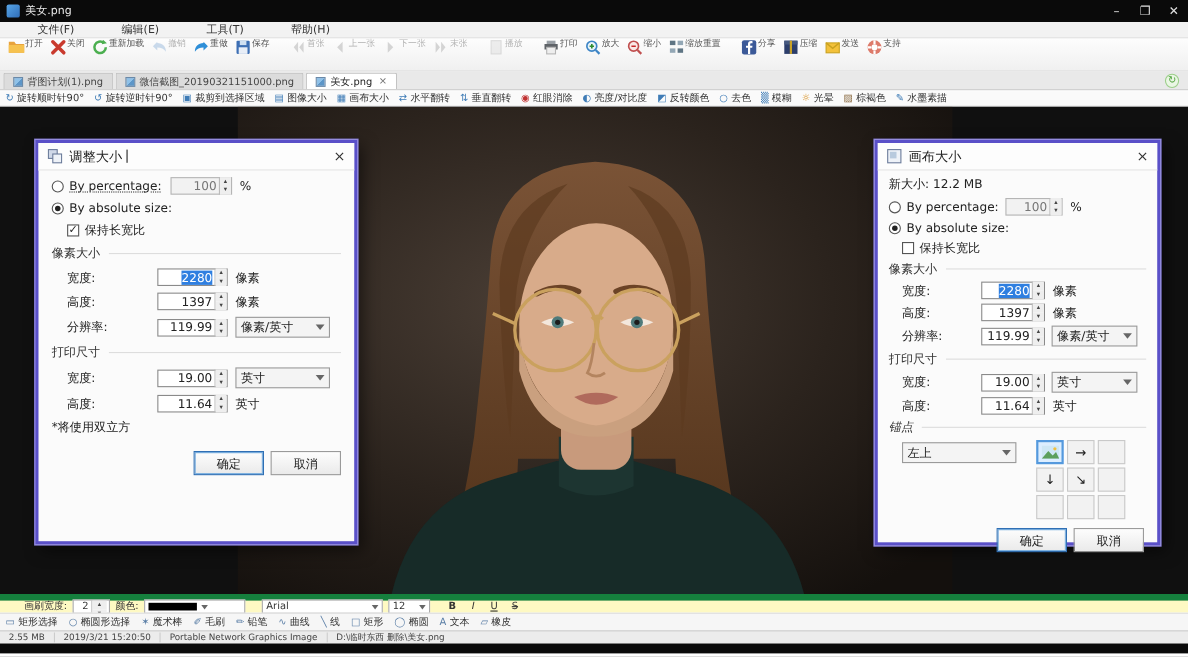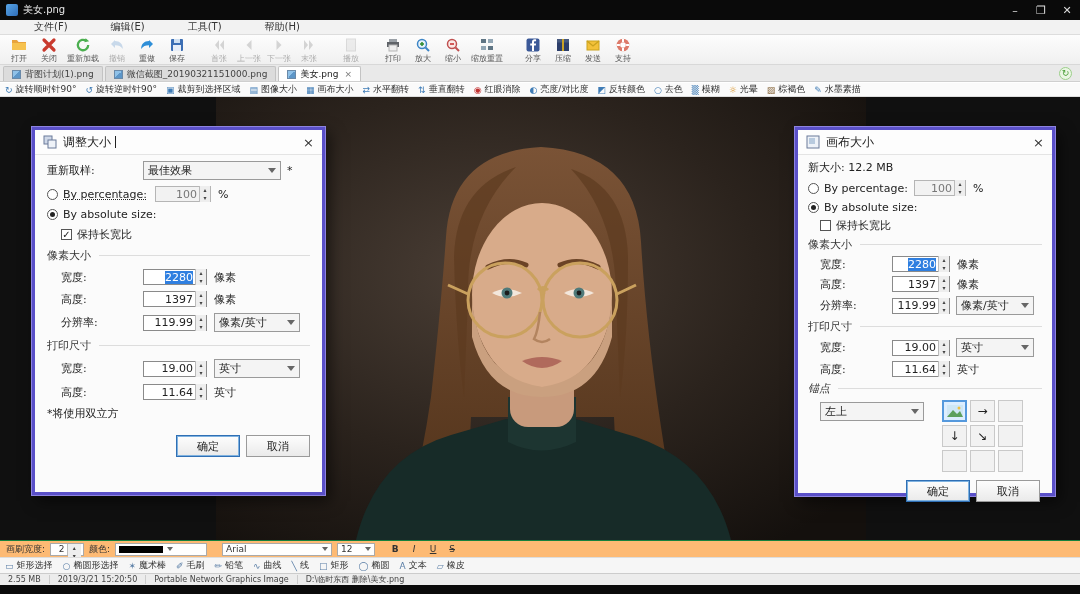--- a/index.html
+++ b/index.html
@@ -11,21 +11,21 @@
   .titlebar .appicon { width:12px; height:12px; margin:0 5px 0 6px; background:linear-gradient(135deg,#58a6e8,#2f6db8); border-radius:2px; }
   .wincontrols { position:absolute; right:0; top:0; height:20px; display:flex; }
   .wincontrols .wc { width:26px; height:20px; display:flex; align-items:center; justify-content:center; color:#ddd; font-size:11px; cursor:default; }
 
   
   .menubar { position:absolute; left:0; top:20px; width:1080px; height:15px; background:#f2f2f2; border-bottom:1px solid #ddd; display:flex; align-items:center; font-size:10px; color:#333; }
   .menuitem { padding:0 9px; height:100%; display:flex; align-items:center;margin-left:25px; }
 
   
   .toolbar { position:absolute; left:0; top:35px; width:1080px; height:30px; background:linear-gradient(#fdfdfd,#f0f0f0); border-bottom:1px solid #d8d8d8; display:flex; align-items:center; padding-left:4px; }
-  .tbi { display:flex; flex-direction:column; align-items:center; justify-content:center; min-width:30px; padding:0 3px; height:30px; }
+  .tbi { display:flex; flex-direction:row; justify-content:center; min-width:30px; padding:0 3px; height:30px; }
   .tbi .tbicon { height:17px; display:flex; align-items:center; }
   .tbi .tblbl { font-size:8px; color:#555; line-height:9px; white-space:nowrap; }
   .tbi.dis { opacity:.45; }
   .tbgap { width:12px; }
   .tbi svg { width:16px; height:16px; }
 
   
   .tabbar { position:absolute; left:0; top:65px; width:1080px; height:17px; background:#e9e9e9; border-bottom:1px solid #cfcfcf; display:flex; align-items:flex-end; padding-left:3px; }
   .tab { display:flex; align-items:center; gap:4px; height:15px; padding:0 8px; font-size:9px; color:#444; background:#dcdcdc; border:1px solid #c3c3c3; border-bottom:none; margin-right:2px; border-radius:2px 2px 0 0; white-space:nowrap; }
   .tab.active { background:#fff; color:#222; }
@@ -71,21 +71,21 @@
   .btnrow { display:flex; justify-content:flex-end; gap:6px; padding:8px 12px 9px 12px; }
   .btn { min-width:64px; height:22px; background:linear-gradient(#fdfdfd,#eaeaea); border:1px solid #9a9a9a; font-size:11px; display:flex; align-items:center; justify-content:center; }
   .btn.primary { border:1px solid #2f6fb4; box-shadow:0 0 0 1px #7fb2e0 inset; }
 
   
   .agrid { display:grid; grid-template-columns:repeat(3,25px); grid-template-rows:repeat(3,22px); gap:3px; }
   .acell { border:1px solid #c9c9c9; background:#f2f2f2; display:flex; align-items:center; justify-content:center; font-size:12px; color:#222; }
   .acell.selcell { border:2px solid #5599dd; background:#ddeeff; }
 
   
-  .formatbar { position:absolute; left:0; top:540px; width:1080px; height:17px; background:#fdba74; border-top:1px solid #15803d; display:flex; align-items:center; font-size:9px; color:#333; padding-left:6px; gap:5px; }
+  .formatbar { position:absolute; left:0; top:540px; width:1080px; height:17px; background:#fef9c3; border-top:6px solid #15803d; display:flex; align-items:center; font-size:9px; color:#333; padding-left:22px; gap:5px; }
   .fb-num { display:flex; align-items:center; border:1px solid #aaa; background:#fff; height:13px; width:34px; }
   .fb-num span { flex:1; text-align:right; padding-right:2px; }
   .fb-combo { display:flex; align-items:center; border:1px solid #aaa; background:#fff; height:13px; padding:0 3px; }
   .fb-combo .carrow { width:0; height:0; border-left:3px solid transparent; border-right:3px solid transparent; border-top:4px solid #666; margin-left:4px; }
   .swatch { width:44px; height:7px; background:#000; }
   .fmtbtn { width:14px; text-align:center; color:#333; }
 
   
   .toolsbar { position:absolute; left:0; top:557px; width:1080px; height:16px; background:#f6f6f6; border-top:1px solid #ddd; display:flex; align-items:center; font-size:9px; color:#333; padding-left:5px; }
   .tool { display:flex; align-items:center; gap:3px; margin-right:10px; white-space:nowrap; }
@@ -429,28 +429,20 @@
     <div class="dlg-title">
       <svg width="14" height="14" viewBox="0 0 14 14">
           <rect x="1" y="1" width="8" height="8" fill="#cfd8e8" stroke="#6b7b9a"></rect>
           <rect x="5" y="5" width="8" height="8" fill="#eef2f8" stroke="#6b7b9a"></rect>
         </svg>
       <span class="ttext">调整大小</span>
       <span class="caret"></span>
       <span class="dlg-close">×</span>
     </div>
     <div class="dlg-body">
-      <div class="drow">
-        <span class="flabel" style="width:96px;">重新取样:</span>
-        <span class="combo" style="width:138px;">
-          <span class="cval">最佳效果</span>
-          <span class="carrow"></span>
-        </span>
-        <span style="margin-left:6px;">*</span>
-      </div>
       <div class="drow">
         <span class="radio"></span>
         <span class="flabel" style="width:92px; text-decoration:underline dotted 0px;">By percentage:</span>
         <span class="numbox dis" style="width:56px;">
           <span class="nval">100</span>
           <span class="spin"></span>
         </span>
         <span class="funit">%</span>
       </div>
       <div class="drow">

